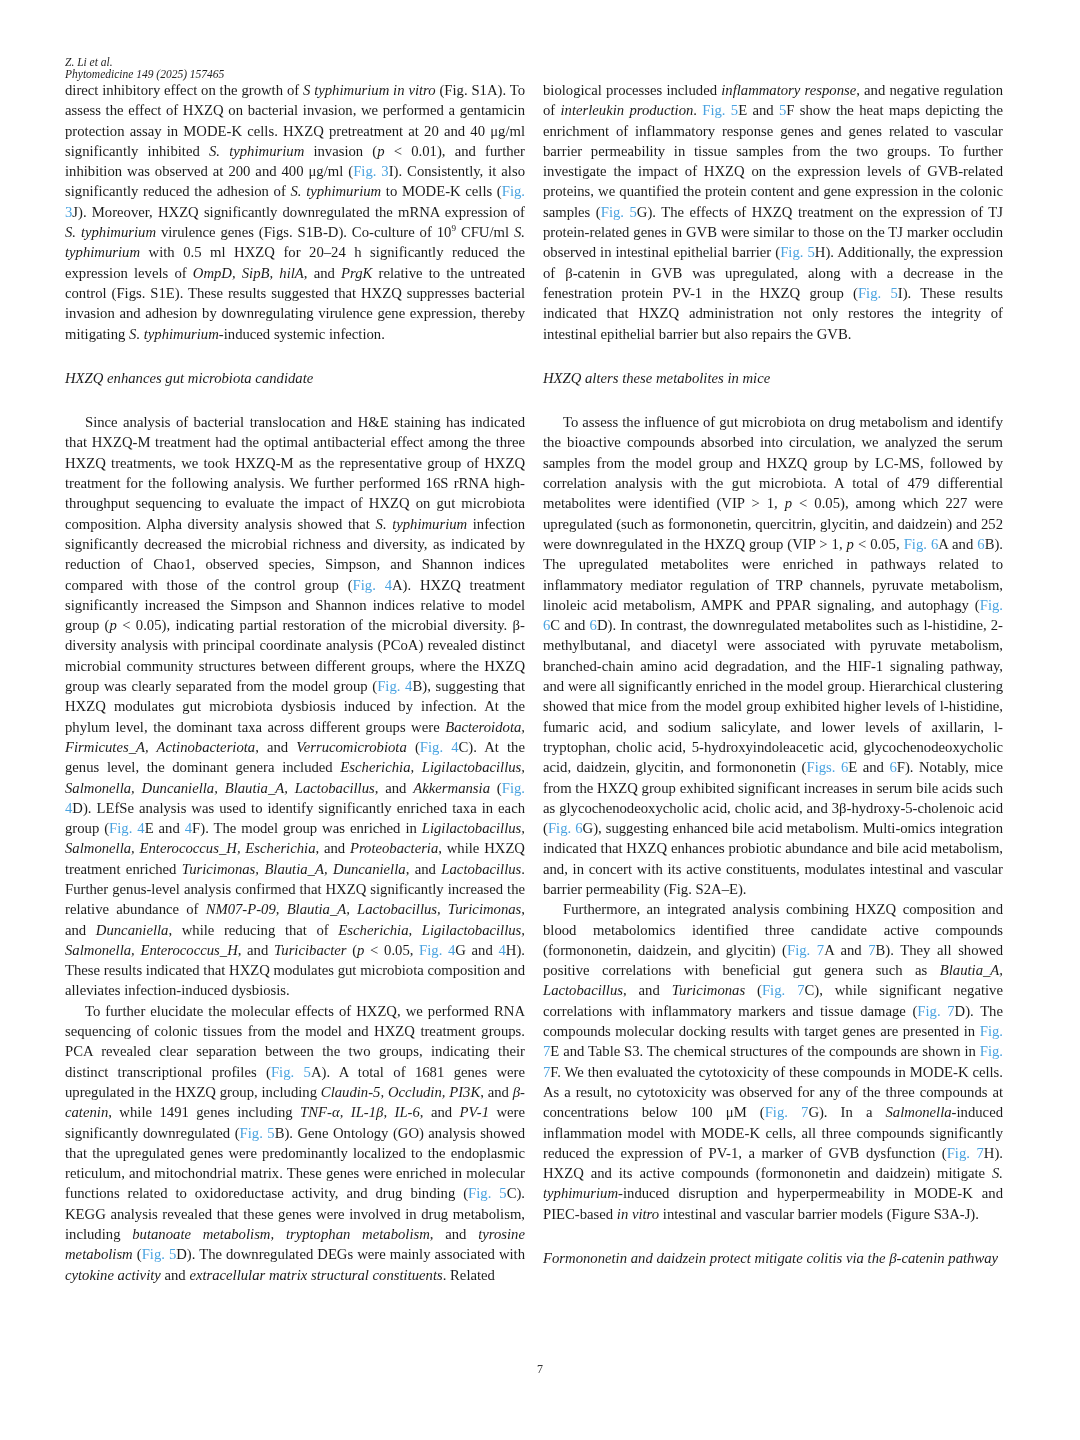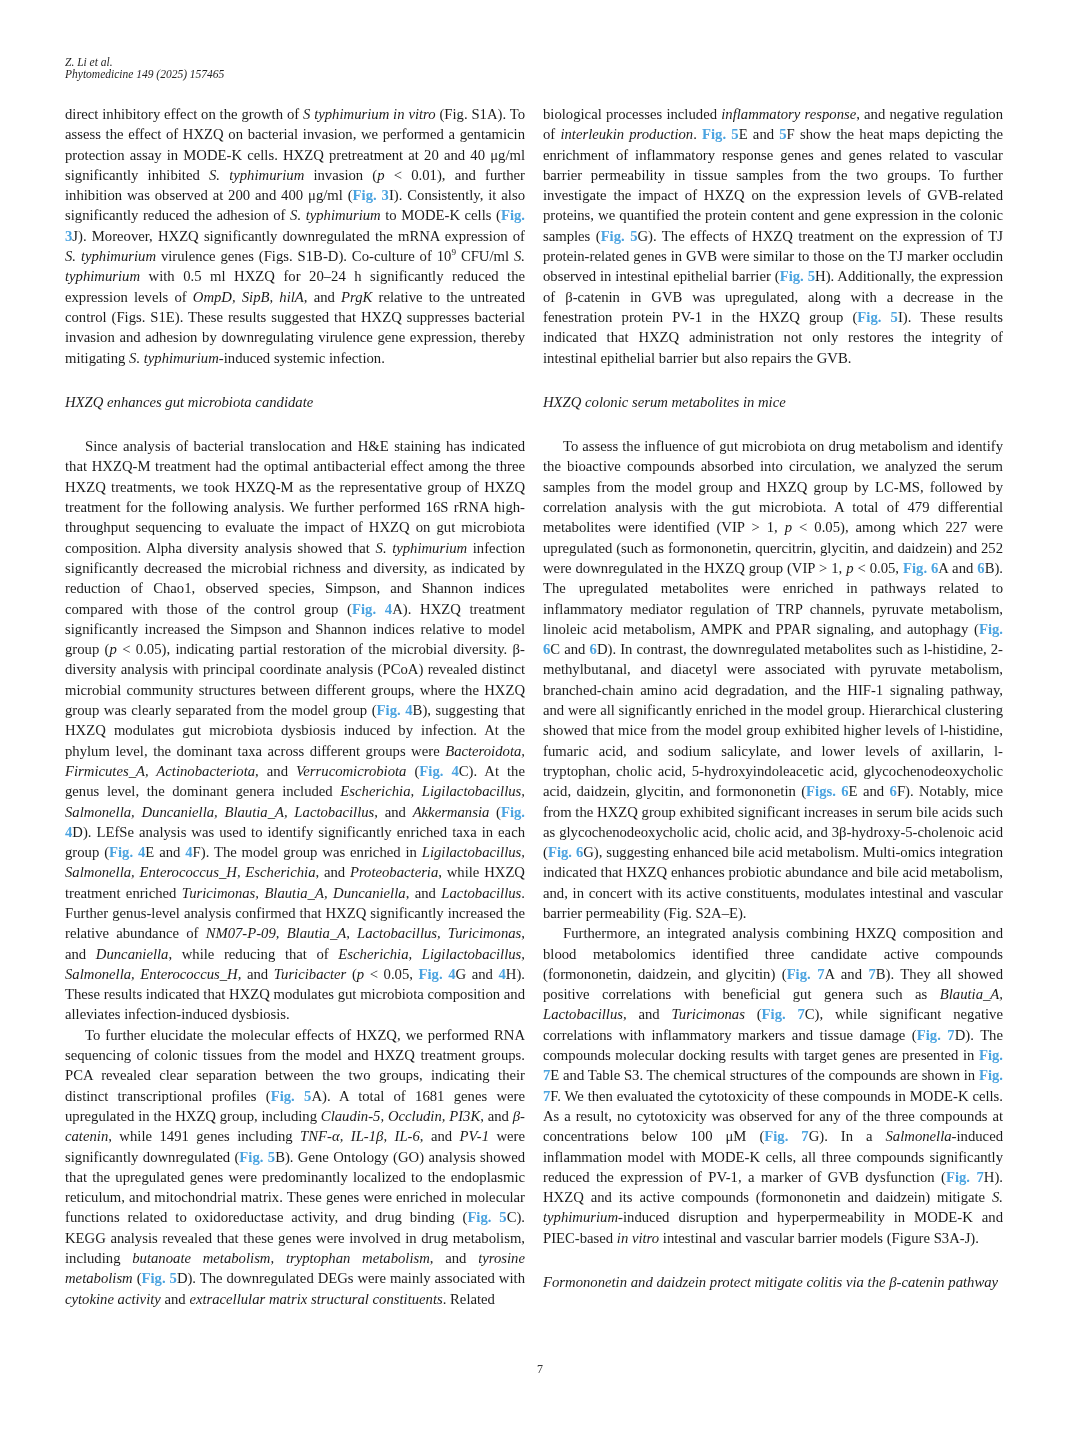--- a/index.html
+++ b/index.html
@@ -1,46 +1,46 @@
 <!DOCTYPE html>
 <html><head>
 <meta charset="utf-8">
 <style>
   html,body{margin:0;padding:0;background:#ffffff;}
   body{width:1080px;height:1440px;position:relative;font-family:"Liberation Serif",serif;color:#1b1b1b;}
   .page{padding:56px 65px 0 65px;}
   .pg-header{display:flex;justify-content:space-between;align-items:baseline;font-style:italic;font-size:11.5px;color:#1f1f1f;flex-direction:column;}
-  .columns{display:flex;gap:18px;margin-top:24px;}
+  .columns{display:flex;gap:18px;}
   .col{width:460px;font-size:14.7px;line-height:20.3px;text-align:justify;}
   .col p{margin:0;text-indent:20px;}
   .col p.noindent{text-indent:0;}
   .col h3{font-size:14.7px;font-weight:normal;font-style:italic;margin:24px 0 24px 0;text-indent:0;line-height:20.3px;}
   .it{font-style:italic;}
-  .lk{cursor:pointer;font-weight:bold;}
+  .lk{cursor:pointer;}
   .sup{font-size:0.62em;vertical-align:super;line-height:0;}
   .pg-footer{position:absolute;top:1362px;left:0;width:1080px;text-align:center;font-size:12px;color:#333;}
 </style>
 </head>
 <body>
 
 <div class="page">
   <div class="pg-header">
     <span>Z. Li et al.</span>
     <span>Phytomedicine 149 (2025) 157465</span>
   </div>
   <div class="columns">
     <div class="col">
         <p class="noindent"><span>direct inhibitory effect on the growth of </span><span class="it">S typhimurium in vitro</span><span> (Fig. S1A). To assess the effect of HXZQ on bacterial invasion, we performed a gentamicin protection assay in MODE-K cells. HXZQ pretreatment at 20 and 40 μg/ml significantly inhibited </span><span class="it">S. typhimurium</span><span> invasion (</span><span class="it">p</span><span> &lt; 0.01), and further inhibition was observed at 200 and 400 μg/ml (</span><span class="lk" style="color: rgb(74, 163, 224);">Fig. 3</span><span>I). Consistently, it also significantly reduced the adhesion of </span><span class="it">S. typhimurium</span><span> to MODE-K cells (</span><span class="lk" style="color: rgb(74, 163, 224);">Fig. 3</span><span>J). Moreover, HXZQ significantly downregulated the mRNA expression of </span><span class="it">S. typhimurium</span><span> virulence genes (Figs. S1B-D). Co-culture of 10</span><span class="sup">9</span><span> CFU/ml </span><span class="it">S. typhimurium</span><span> with 0.5 ml HXZQ for 20–24 h significantly reduced the expression levels of </span><span class="it">OmpD, SipB, hilA</span><span>, and </span><span class="it">PrgK</span><span> relative to the untreated control (Figs. S1E). These results suggested that HXZQ suppresses bacterial invasion and adhesion by downregulating virulence gene expression, thereby mitigating </span><span class="it">S. typhimurium</span><span>-induced systemic infection.</span></p>
         <h3><span>HXZQ enhances gut microbiota candidate</span></h3>
         <p><span>Since analysis of bacterial translocation and H&amp;E staining has indicated that HXZQ-M treatment had the optimal antibacterial effect among the three HXZQ treatments, we took HXZQ-M as the representative group of HXZQ treatment for the following analysis. We further performed 16S rRNA high-throughput sequencing to evaluate the impact of HXZQ on gut microbiota composition. Alpha diversity analysis showed that </span><span class="it">S. typhimurium</span><span> infection significantly decreased the microbial richness and diversity, as indicated by reduction of Chao1, observed species, Simpson, and Shannon indices compared with those of the control group (</span><span class="lk" style="color: rgb(74, 163, 224);">Fig. 4</span><span>A). HXZQ treatment significantly increased the Simpson and Shannon indices relative to model group (</span><span class="it">p</span><span> &lt; 0.05), indicating partial restoration of the microbial diversity. β-diversity analysis with principal coordinate analysis (PCoA) revealed distinct microbial community structures between different groups, where the HXZQ group was clearly separated from the model group (</span><span class="lk" style="color: rgb(74, 163, 224);">Fig. 4</span><span>B), suggesting that HXZQ modulates gut microbiota dysbiosis induced by infection. At the phylum level, the dominant taxa across different groups were </span><span class="it">Bacteroidota, Firmicutes_A, Actinobacteriota</span><span>, and </span><span class="it">Verrucomicrobiota</span><span> (</span><span class="lk" style="color: rgb(74, 163, 224);">Fig. 4</span><span>C). At the genus level, the dominant genera included </span><span class="it">Escherichia, Ligilactobacillus, Salmonella, Duncaniella, Blautia_A, Lactobacillus</span><span>, and </span><span class="it">Akkermansia</span><span> (</span><span class="lk" style="color: rgb(74, 163, 224);">Fig. 4</span><span>D). LEfSe analysis was used to identify significantly enriched taxa in each group (</span><span class="lk" style="color: rgb(74, 163, 224);">Fig. 4</span><span>E and </span><span class="lk" style="color: rgb(74, 163, 224);">4</span><span>F). The model group was enriched in </span><span class="it">Ligilactobacillus, Salmonella, Enterococcus_H, Escherichia</span><span>, and </span><span class="it">Proteobacteria</span><span>, while HXZQ treatment enriched </span><span class="it">Turicimonas, Blautia_A, Duncaniella</span><span>, and </span><span class="it">Lactobacillus</span><span>. Further genus-level analysis confirmed that HXZQ significantly increased the relative abundance of </span><span class="it">NM07-P-09, Blautia_A, Lactobacillus, Turicimonas</span><span>, and </span><span class="it">Duncaniella</span><span>, while reducing that of </span><span class="it">Escherichia, Ligilactobacillus, Salmonella, Enterococcus_H</span><span>, and </span><span class="it">Turicibacter</span><span> (</span><span class="it">p</span><span> &lt; 0.05, </span><span class="lk" style="color: rgb(74, 163, 224);">Fig. 4</span><span>G and </span><span class="lk" style="color: rgb(74, 163, 224);">4</span><span>H). These results indicated that HXZQ modulates gut microbiota composition and alleviates infection-induced dysbiosis.</span></p>
         <p><span>To further elucidate the molecular effects of HXZQ, we performed RNA sequencing of colonic tissues from the model and HXZQ treatment groups. PCA revealed clear separation between the two groups, indicating their distinct transcriptional profiles (</span><span class="lk" style="color: rgb(74, 163, 224);">Fig. 5</span><span>A). A total of 1681 genes were upregulated in the HXZQ group, including </span><span class="it">Claudin-5, Occludin, PI3K</span><span>, and </span><span class="it">β-catenin</span><span>, while 1491 genes including </span><span class="it">TNF-α, IL-1β, IL-6</span><span>, and </span><span class="it">PV-1</span><span> were significantly downregulated (</span><span class="lk" style="color: rgb(74, 163, 224);">Fig. 5</span><span>B). Gene Ontology (GO) analysis showed that the upregulated genes were predominantly localized to the endoplasmic reticulum, and mitochondrial matrix. These genes were enriched in molecular functions related to oxidoreductase activity, and drug binding (</span><span class="lk" style="color: rgb(74, 163, 224);">Fig. 5</span><span>C). KEGG analysis revealed that these genes were involved in drug metabolism, including </span><span class="it">butanoate metabolism, tryptophan metabolism</span><span>, and </span><span class="it">tyrosine metabolism</span><span> (</span><span class="lk" style="color: rgb(74, 163, 224);">Fig. 5</span><span>D). The downregulated DEGs were mainly associated with </span><span class="it">cytokine activity</span><span> and </span><span class="it">extracellular matrix structural constituents</span><span>. Related</span></p>
       </div>
     <div class="col">
         <p class="noindent"><span>biological processes included </span><span class="it">inflammatory response</span><span>, and negative regulation of </span><span class="it">interleukin production</span><span>. </span><span class="lk" style="color: rgb(74, 163, 224);">Fig. 5</span><span>E and </span><span class="lk" style="color: rgb(74, 163, 224);">5</span><span>F show the heat maps depicting the enrichment of inflammatory response genes and genes related to vascular barrier permeability in tissue samples from the two groups. To further investigate the impact of HXZQ on the expression levels of GVB-related proteins, we quantified the protein content and gene expression in the colonic samples (</span><span class="lk" style="color: rgb(74, 163, 224);">Fig. 5</span><span>G). The effects of HXZQ treatment on the expression of TJ protein-related genes in GVB were similar to those on the TJ marker occludin observed in intestinal epithelial barrier (</span><span class="lk" style="color: rgb(74, 163, 224);">Fig. 5</span><span>H). Additionally, the expression of β-catenin in GVB was upregulated, along with a decrease in the fenestration protein PV-1 in the HXZQ group (</span><span class="lk" style="color: rgb(74, 163, 224);">Fig. 5</span><span>I). These results indicated that HXZQ administration not only restores the integrity of intestinal epithelial barrier but also repairs the GVB.</span></p>
-        <h3><span>HXZQ colonic serum metabolites in mice</span></h3>
+        <h3><span>HXZQ alters these metabolites in mice</span></h3>
         <p><span>To assess the influence of gut microbiota on drug metabolism and identify the bioactive compounds absorbed into circulation, we analyzed the serum samples from the model group and HXZQ group by LC-MS, followed by correlation analysis with the gut microbiota. A total of 479 differential metabolites were identified (VIP &gt; 1, </span><span class="it">p</span><span> &lt; 0.05), among which 227 were upregulated (such as formononetin, quercitrin, glycitin, and daidzein) and 252 were downregulated in the HXZQ group (VIP &gt; 1, </span><span class="it">p</span><span> &lt; 0.05, </span><span class="lk" style="color: rgb(74, 163, 224);">Fig. 6</span><span>A and </span><span class="lk" style="color: rgb(74, 163, 224);">6</span><span>B). The upregulated metabolites were enriched in pathways related to inflammatory mediator regulation of TRP channels, pyruvate metabolism, linoleic acid metabolism, AMPK and PPAR signaling, and autophagy (</span><span class="lk" style="color: rgb(74, 163, 224);">Fig. 6</span><span>C and </span><span class="lk" style="color: rgb(74, 163, 224);">6</span><span>D). In contrast, the downregulated metabolites such as l-histidine, 2-methylbutanal, and diacetyl were associated with pyruvate metabolism, branched-chain amino acid degradation, and the HIF-1 signaling pathway, and were all significantly enriched in the model group. Hierarchical clustering showed that mice from the model group exhibited higher levels of l-histidine, fumaric acid, and sodium salicylate, and lower levels of axillarin, l-tryptophan, cholic acid, 5-hydroxyindoleacetic acid, glycochenodeoxycholic acid, daidzein, glycitin, and formononetin (</span><span class="lk" style="color: rgb(74, 163, 224);">Figs. 6</span><span>E and </span><span class="lk" style="color: rgb(74, 163, 224);">6</span><span>F). Notably, mice from the HXZQ group exhibited significant increases in serum bile acids such as glycochenodeoxycholic acid, cholic acid, and 3β-hydroxy-5-cholenoic acid (</span><span class="lk" style="color: rgb(74, 163, 224);">Fig. 6</span><span>G), suggesting enhanced bile acid metabolism. Multi-omics integration indicated that HXZQ enhances probiotic abundance and bile acid metabolism, and, in concert with its active constituents, modulates intestinal and vascular barrier permeability (Fig. S2A–E).</span></p>
         <p><span>Furthermore, an integrated analysis combining HXZQ composition and blood metabolomics identified three candidate active compounds (formononetin, daidzein, and glycitin) (</span><span class="lk" style="color: rgb(74, 163, 224);">Fig. 7</span><span>A and </span><span class="lk" style="color: rgb(74, 163, 224);">7</span><span>B). They all showed positive correlations with beneficial gut genera such as </span><span class="it">Blautia_A, Lactobacillus</span><span>, and </span><span class="it">Turicimonas</span><span> (</span><span class="lk" style="color: rgb(74, 163, 224);">Fig. 7</span><span>C), while significant negative correlations with inflammatory markers and tissue damage (</span><span class="lk" style="color: rgb(74, 163, 224);">Fig. 7</span><span>D). The compounds molecular docking results with target genes are presented in </span><span class="lk" style="color: rgb(74, 163, 224);">Fig. 7</span><span>E and Table S3. The chemical structures of the compounds are shown in </span><span class="lk" style="color: rgb(74, 163, 224);">Fig. 7</span><span>F. We then evaluated the cytotoxicity of these compounds in MODE-K cells. As a result, no cytotoxicity was observed for any of the three compounds at concentrations below 100 μM (</span><span class="lk" style="color: rgb(74, 163, 224);">Fig. 7</span><span>G). In a </span><span class="it">Salmonella</span><span>-induced inflammation model with MODE-K cells, all three compounds significantly reduced the expression of PV-1, a marker of GVB dysfunction (</span><span class="lk" style="color: rgb(74, 163, 224);">Fig. 7</span><span>H). HXZQ and its active compounds (formononetin and daidzein) mitigate </span><span class="it">S. typhimurium</span><span>-induced disruption and hyperpermeability in MODE-K and PIEC-based </span><span class="it">in vitro</span><span> intestinal and vascular barrier models (Figure S3A-J).</span></p>
         <h3><span>Formononetin and daidzein protect mitigate colitis via the β-catenin pathway</span></h3>
       </div>
   </div>
 </div>
 <div class="pg-footer">
   <span>7</span>
 </div>
 

